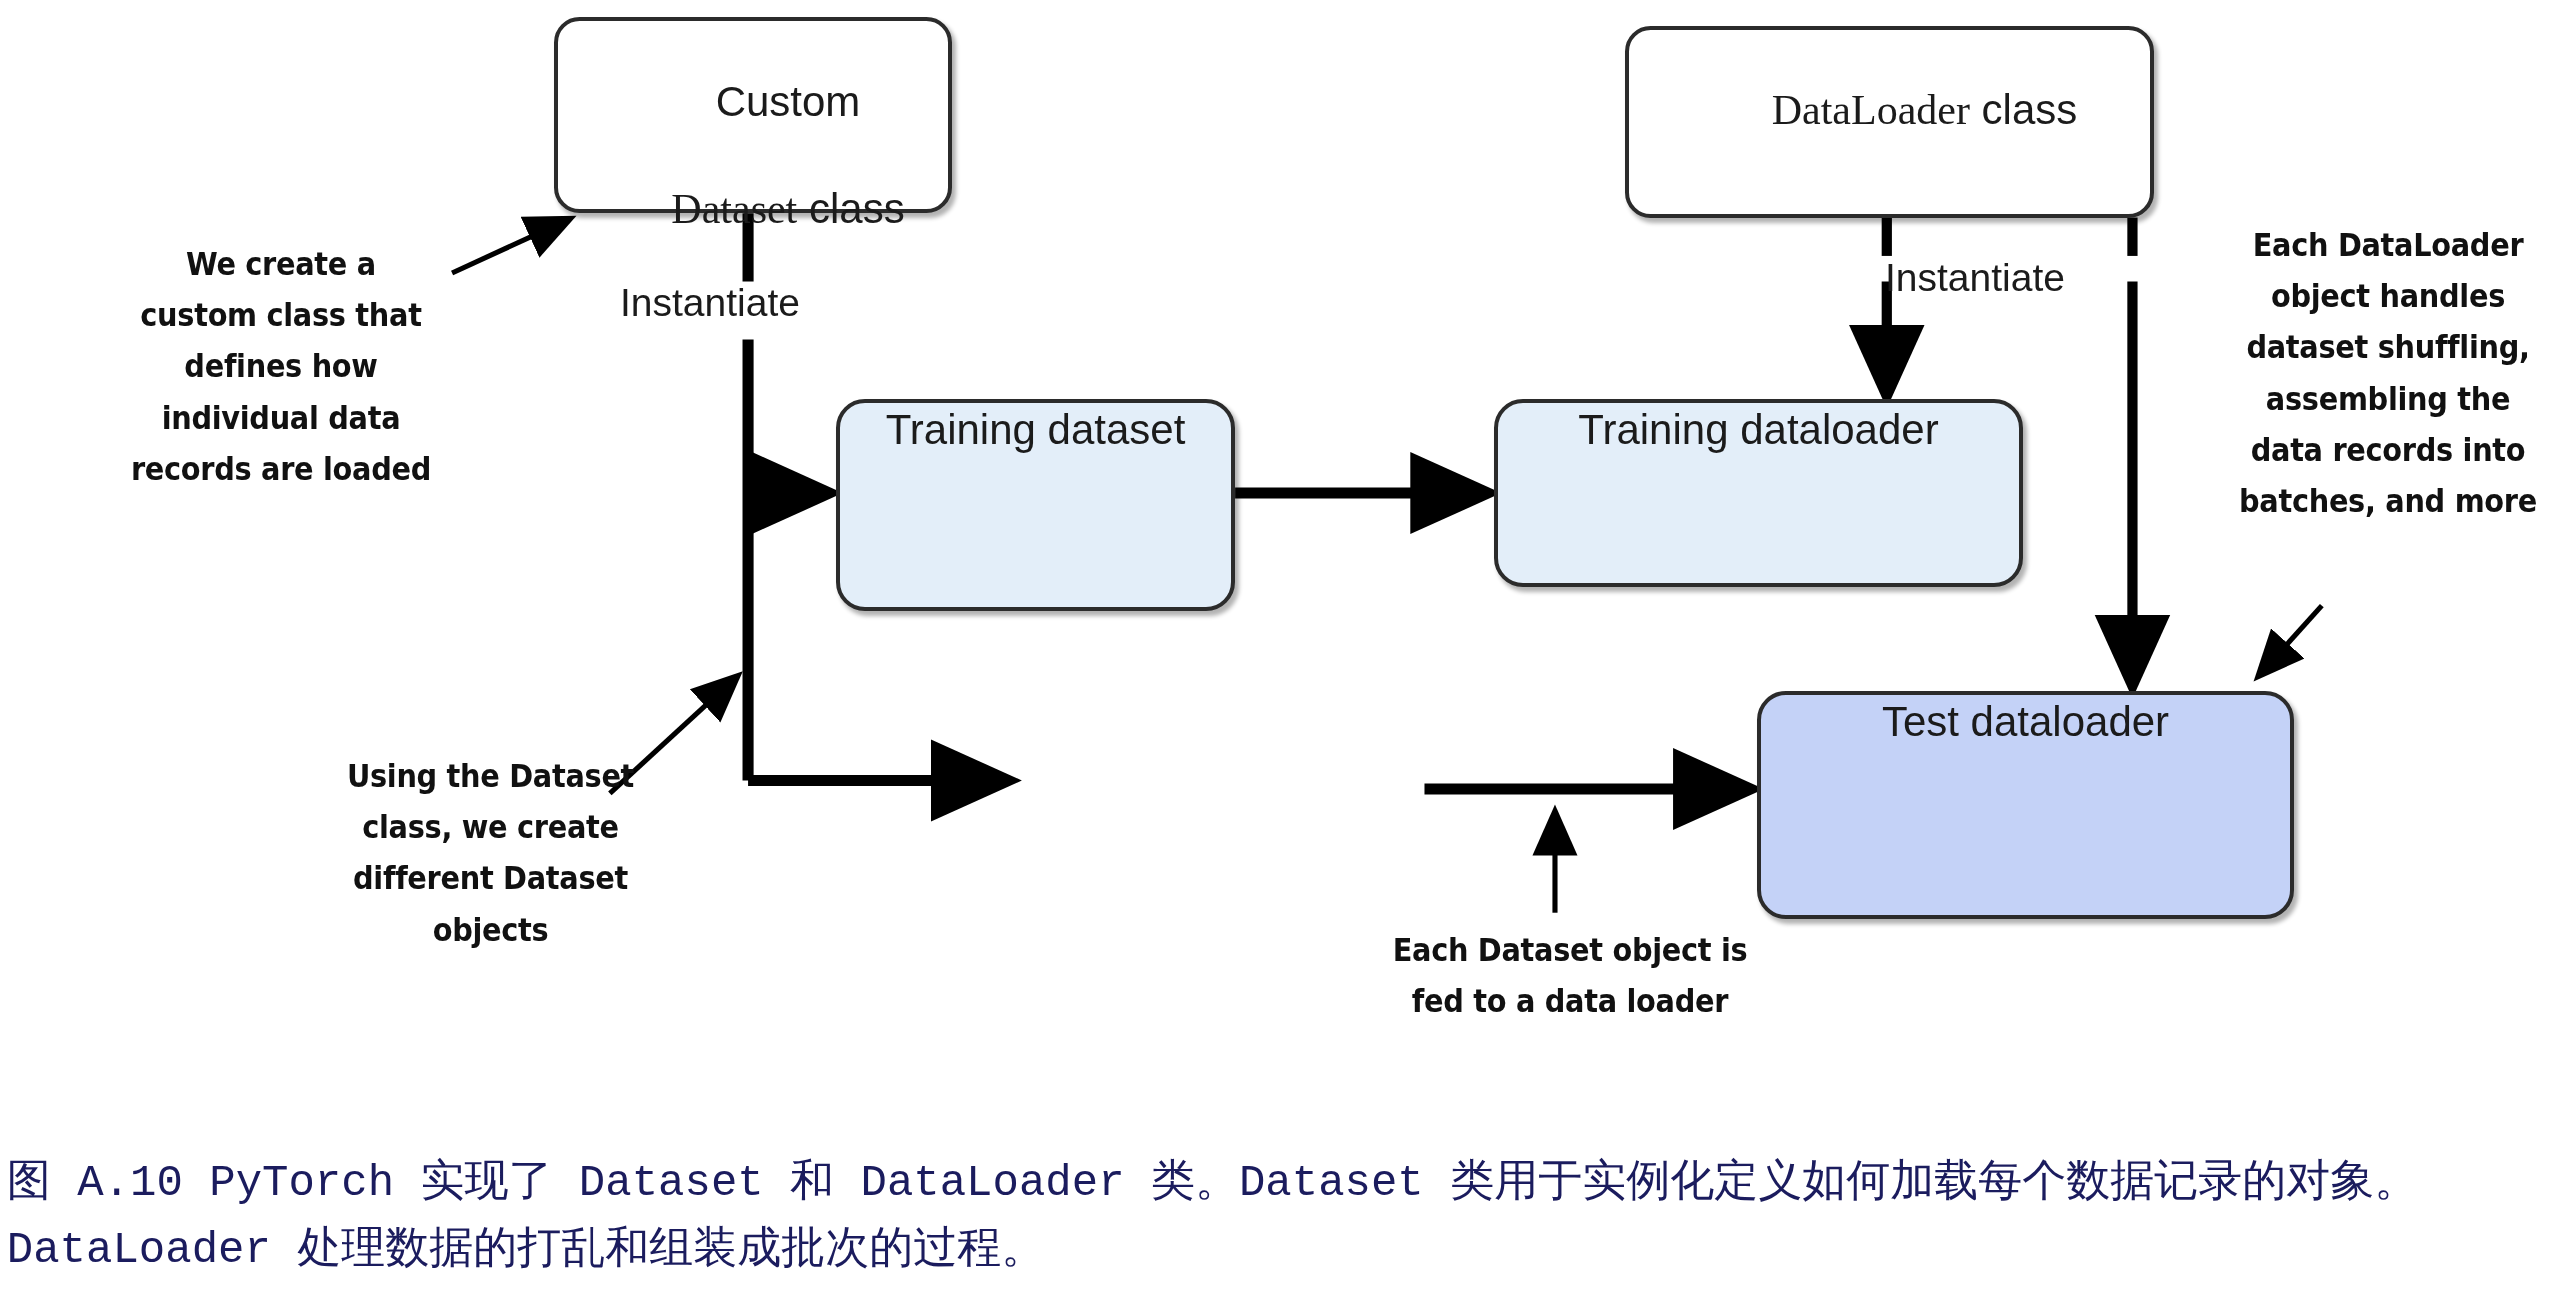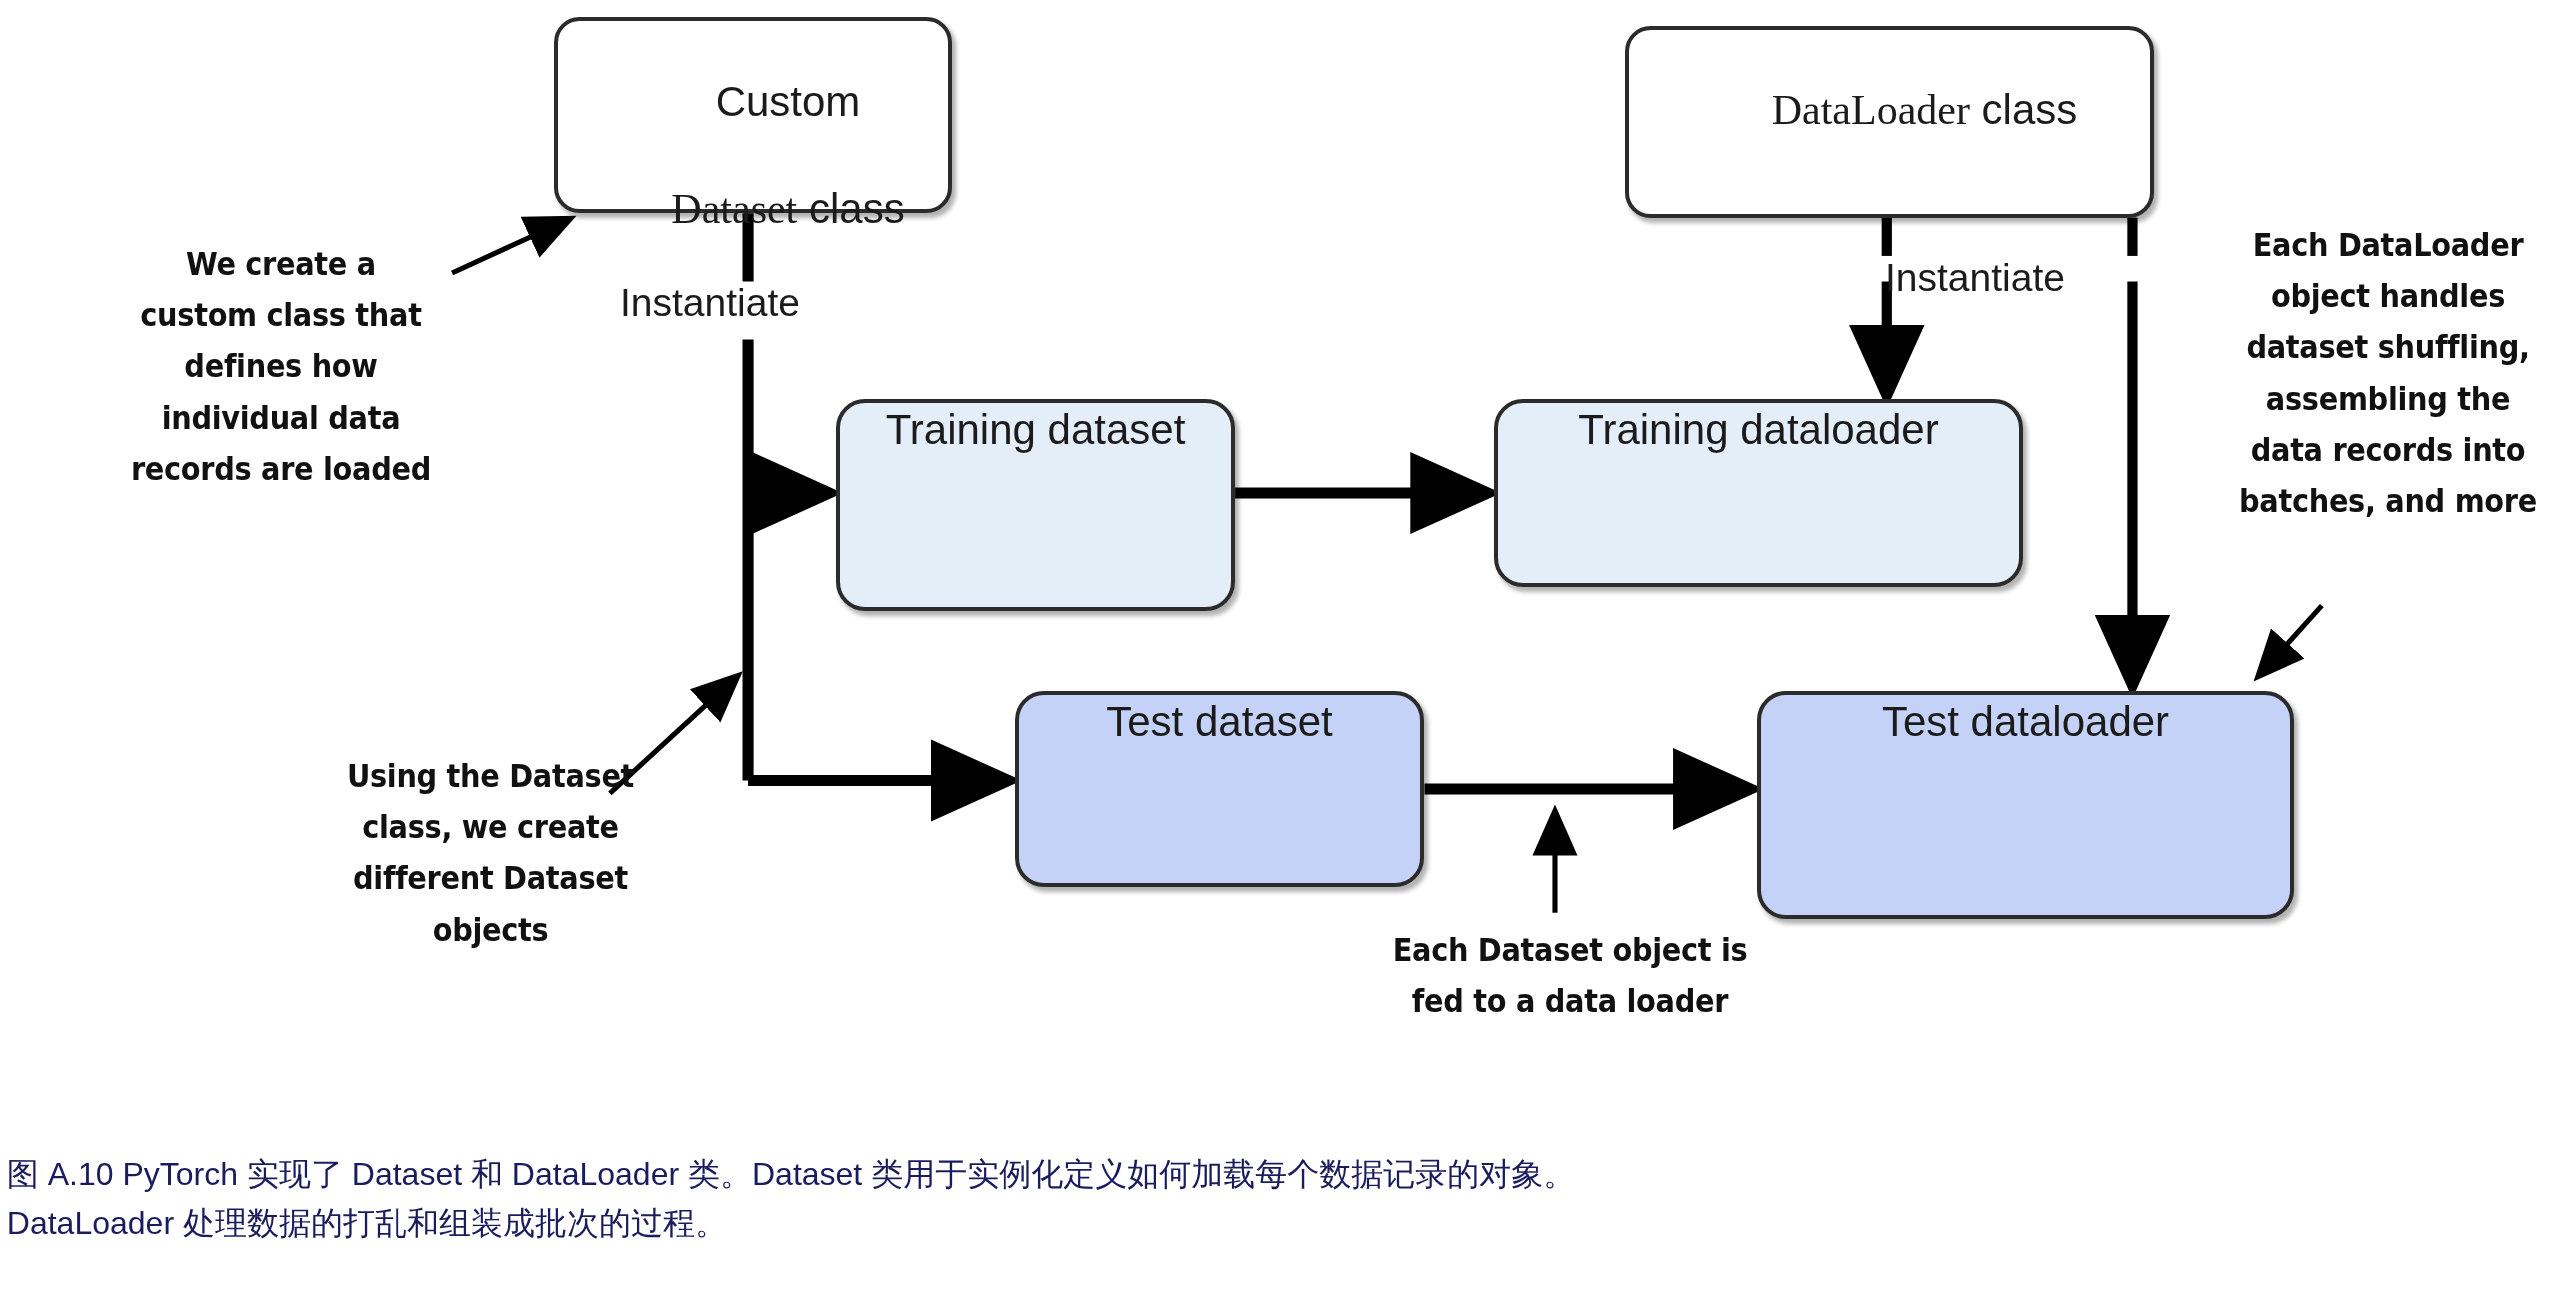--- a/index.html
+++ b/index.html
@@ -86,22 +86,22 @@
   #annot-using-dataset { left: 307px;  top: 751px;  width: 367px; }
   #annot-dataloader    { left: 2209px; top: 220px;  width: 358px; }
   #annot-fed-loader    { left: 1331px; top: 925px; width: 478px; }
 
   
   #caption {
     position: absolute;
     left: 6.8px;
     top: 1150px;
     width: 2559px;
-    font-family: Liberation Sans, sans-serif;
-    font-size: 32px;
+    font-family: Liberation Mono, monospace;
+    font-size: 44px;
     line-height: 1.52;
     color: #1b1c5e;
     white-space: pre-line;
   }
 </style>
 </head>
 <body>
 
 <div id="page">
 
@@ -158,23 +158,20 @@
   </div>
 
   <div class="node light" id="node-training-dataset">
     <div class="node-label sans">Training dataset</div>
   </div>
 
   <div class="node light" id="node-training-loader">
     <div class="node-label sans">Training dataloader</div>
   </div>
 
-  <div class="node mid" id="node-test-dataset">
-    <div class="node-label sans">Test dataset</div>
-  </div>
 
   <div class="node mid" id="node-test-loader">
     <div class="node-label sans">Test dataloader</div>
   </div>
 
   <div class="edge-label" id="label-instantiate-left">Instantiate</div>
   <div class="edge-label" id="label-instantiate-right">Instantiate</div>
 
   <div class="annot" id="annot-create-class">We create a
 custom class that

